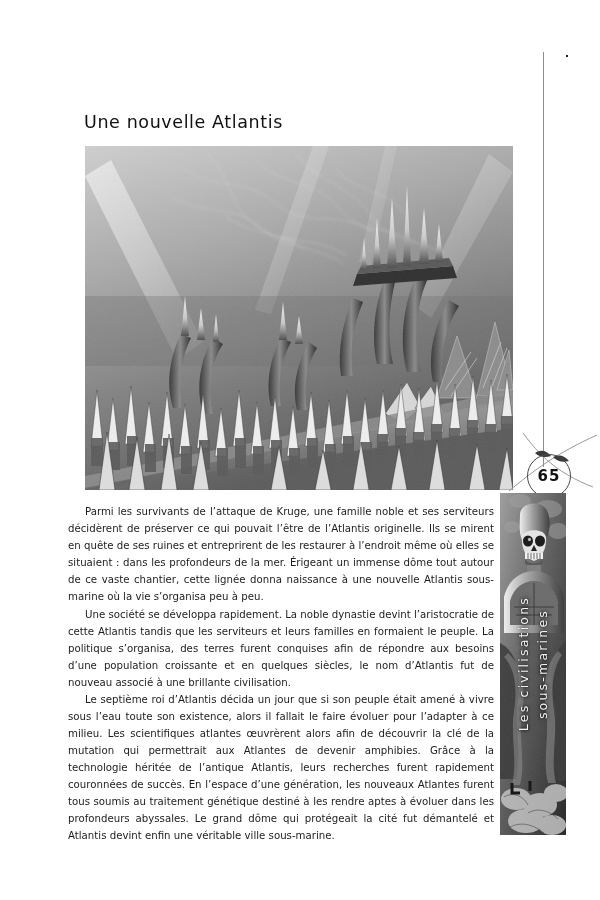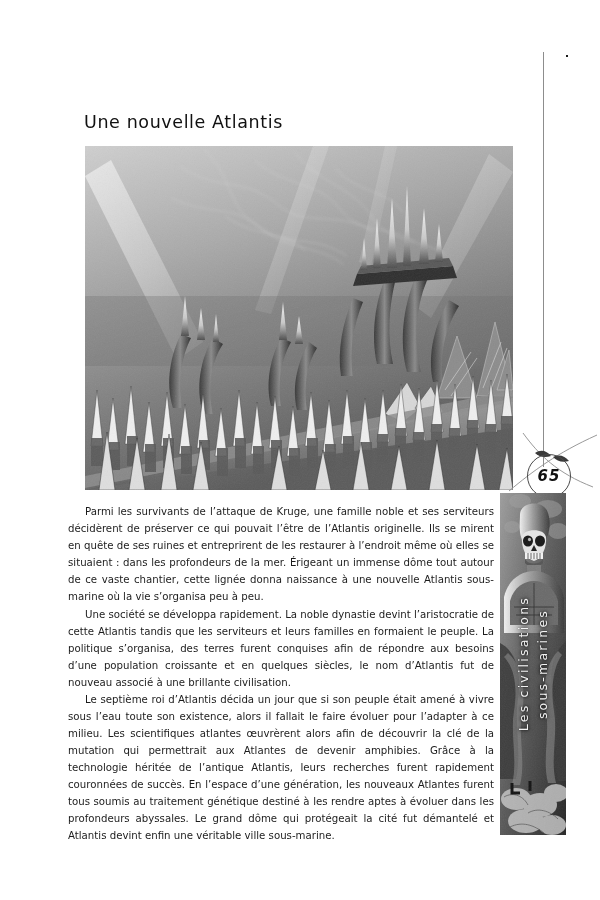--- a/index.html
+++ b/index.html
@@ -67,21 +67,20 @@
   }
   .illustration svg { display: block; }
 
   
   .page-badge {
     position: absolute;
     left: 527px;
     top: 454px;
     width: 44px;
     height: 44px;
-    font-style: italic;
   }
   .page-badge .circle {
     position: absolute;
     inset: 0;
     border: 1.4px solid #4a4a4a;
     border-radius: 50%;
     box-sizing: border-box;
   }
   .page-badge .num {
     position: absolute;

